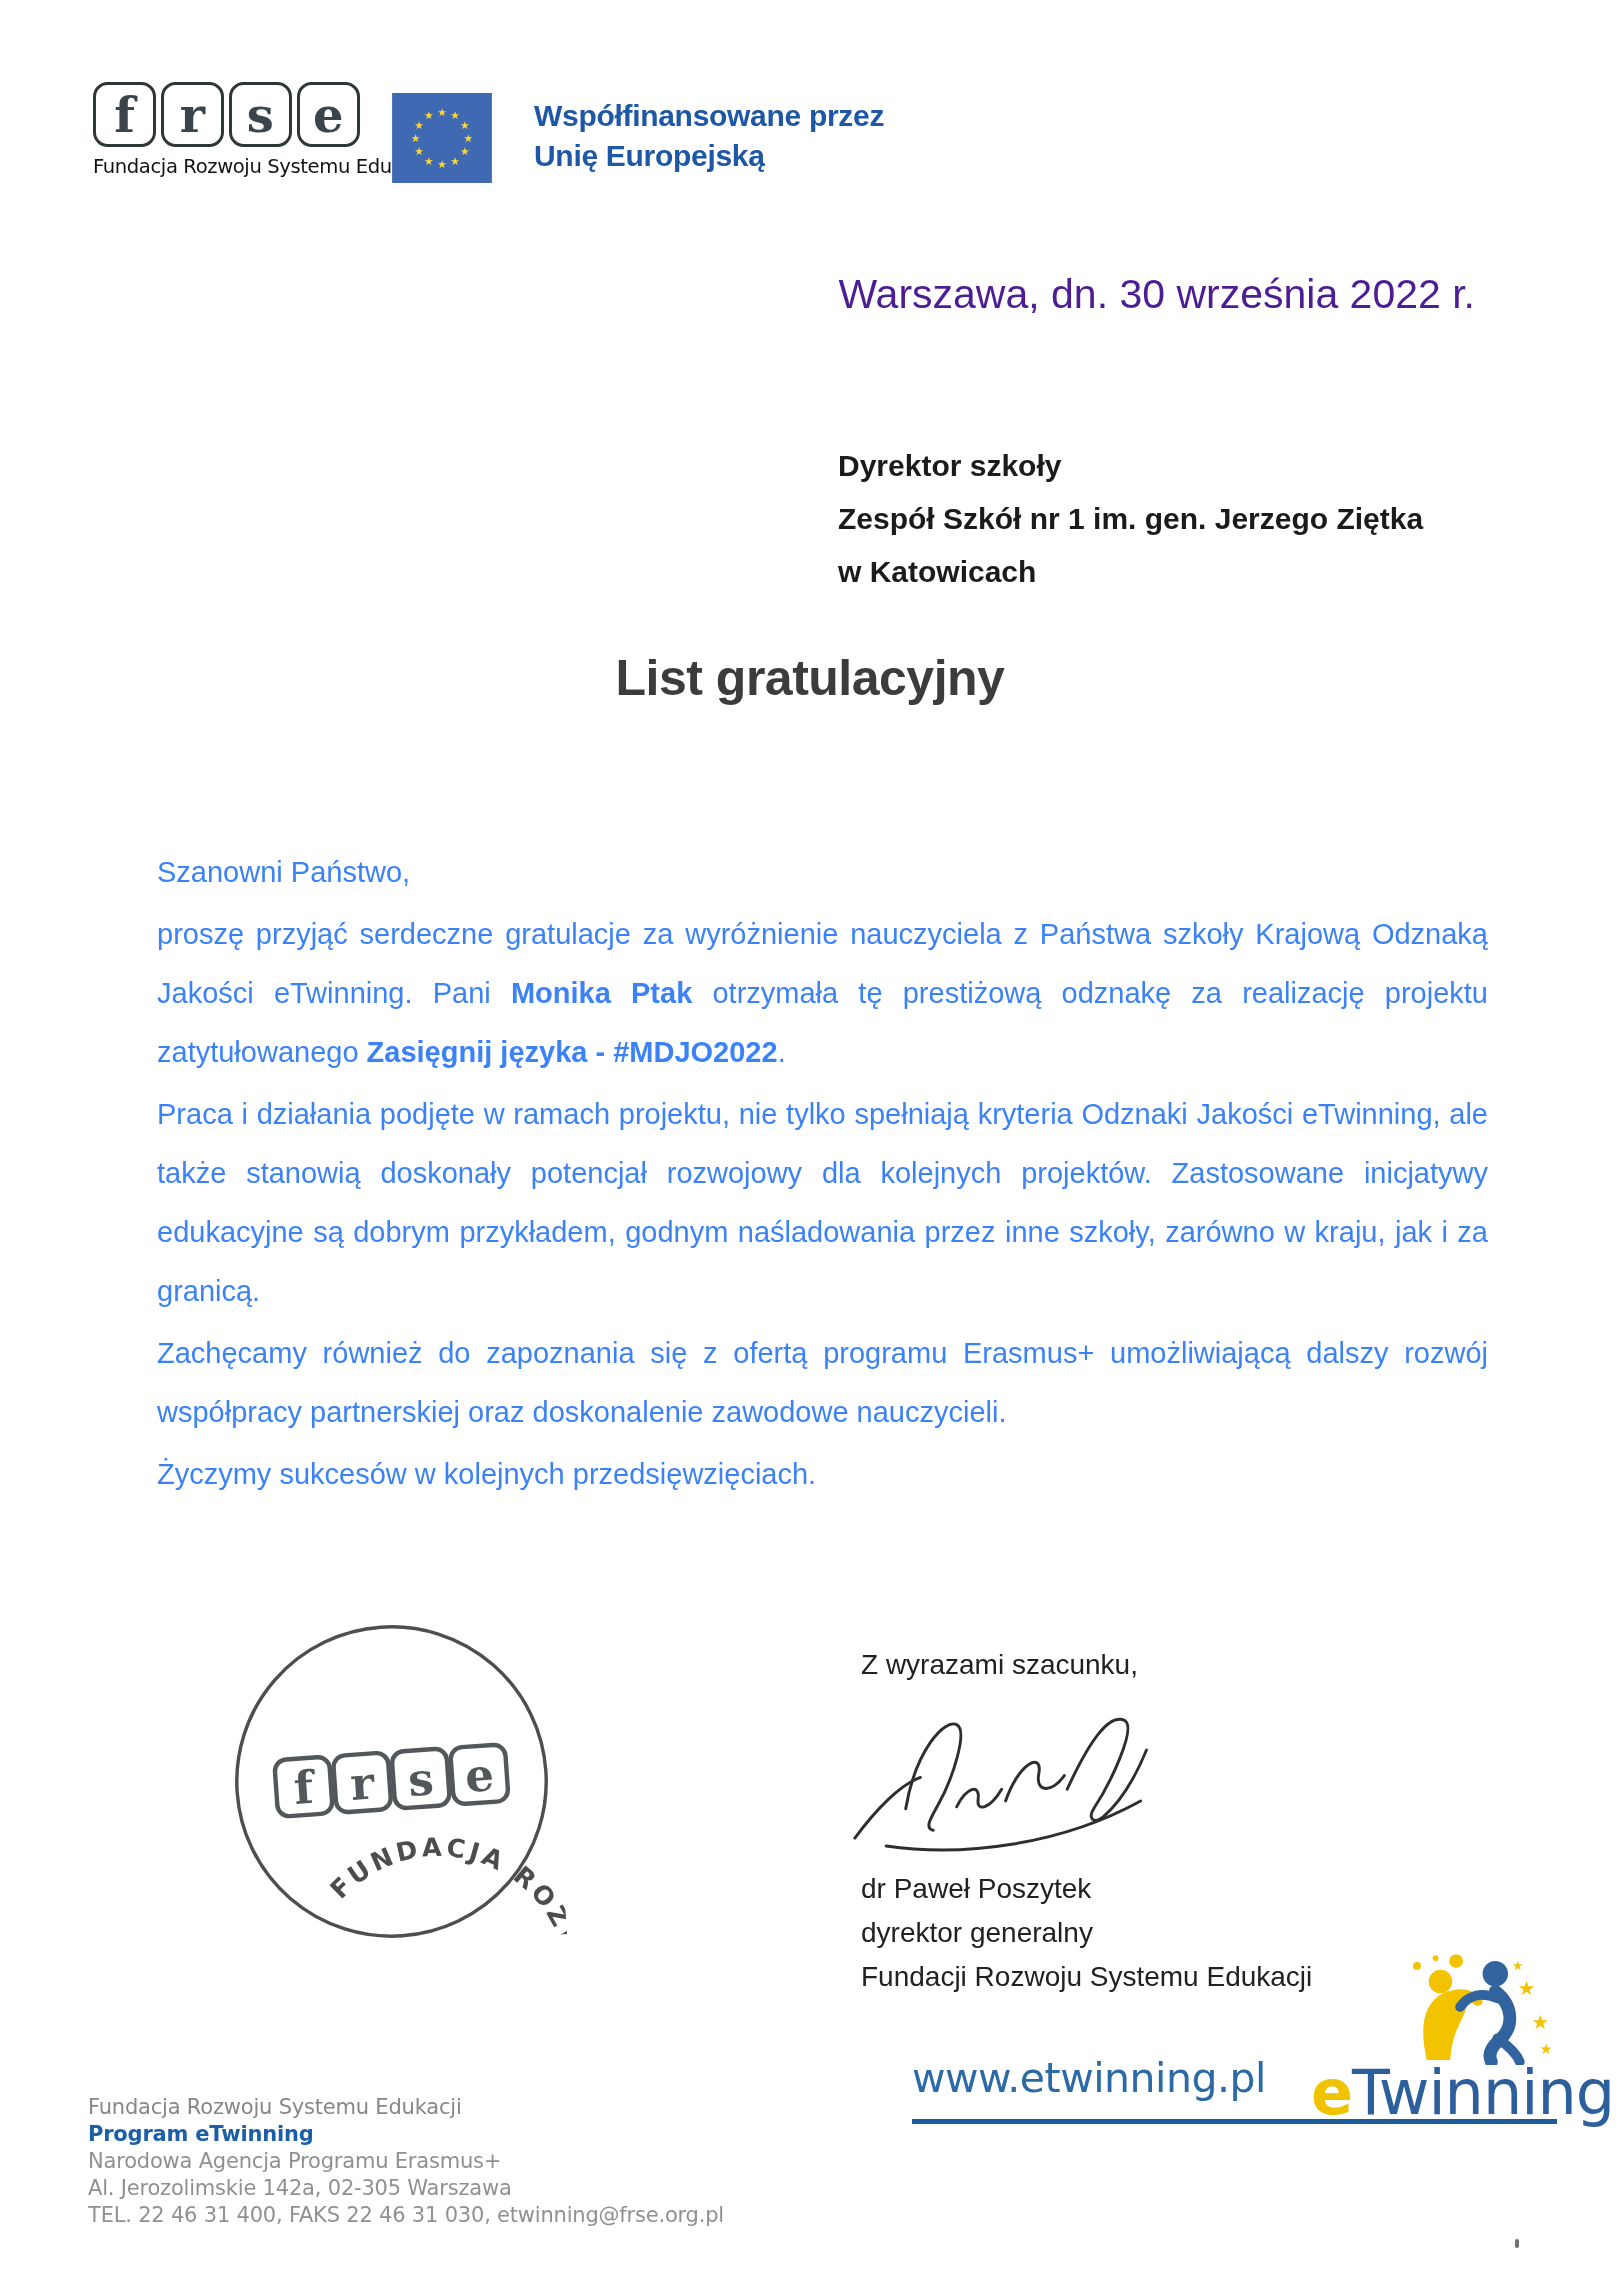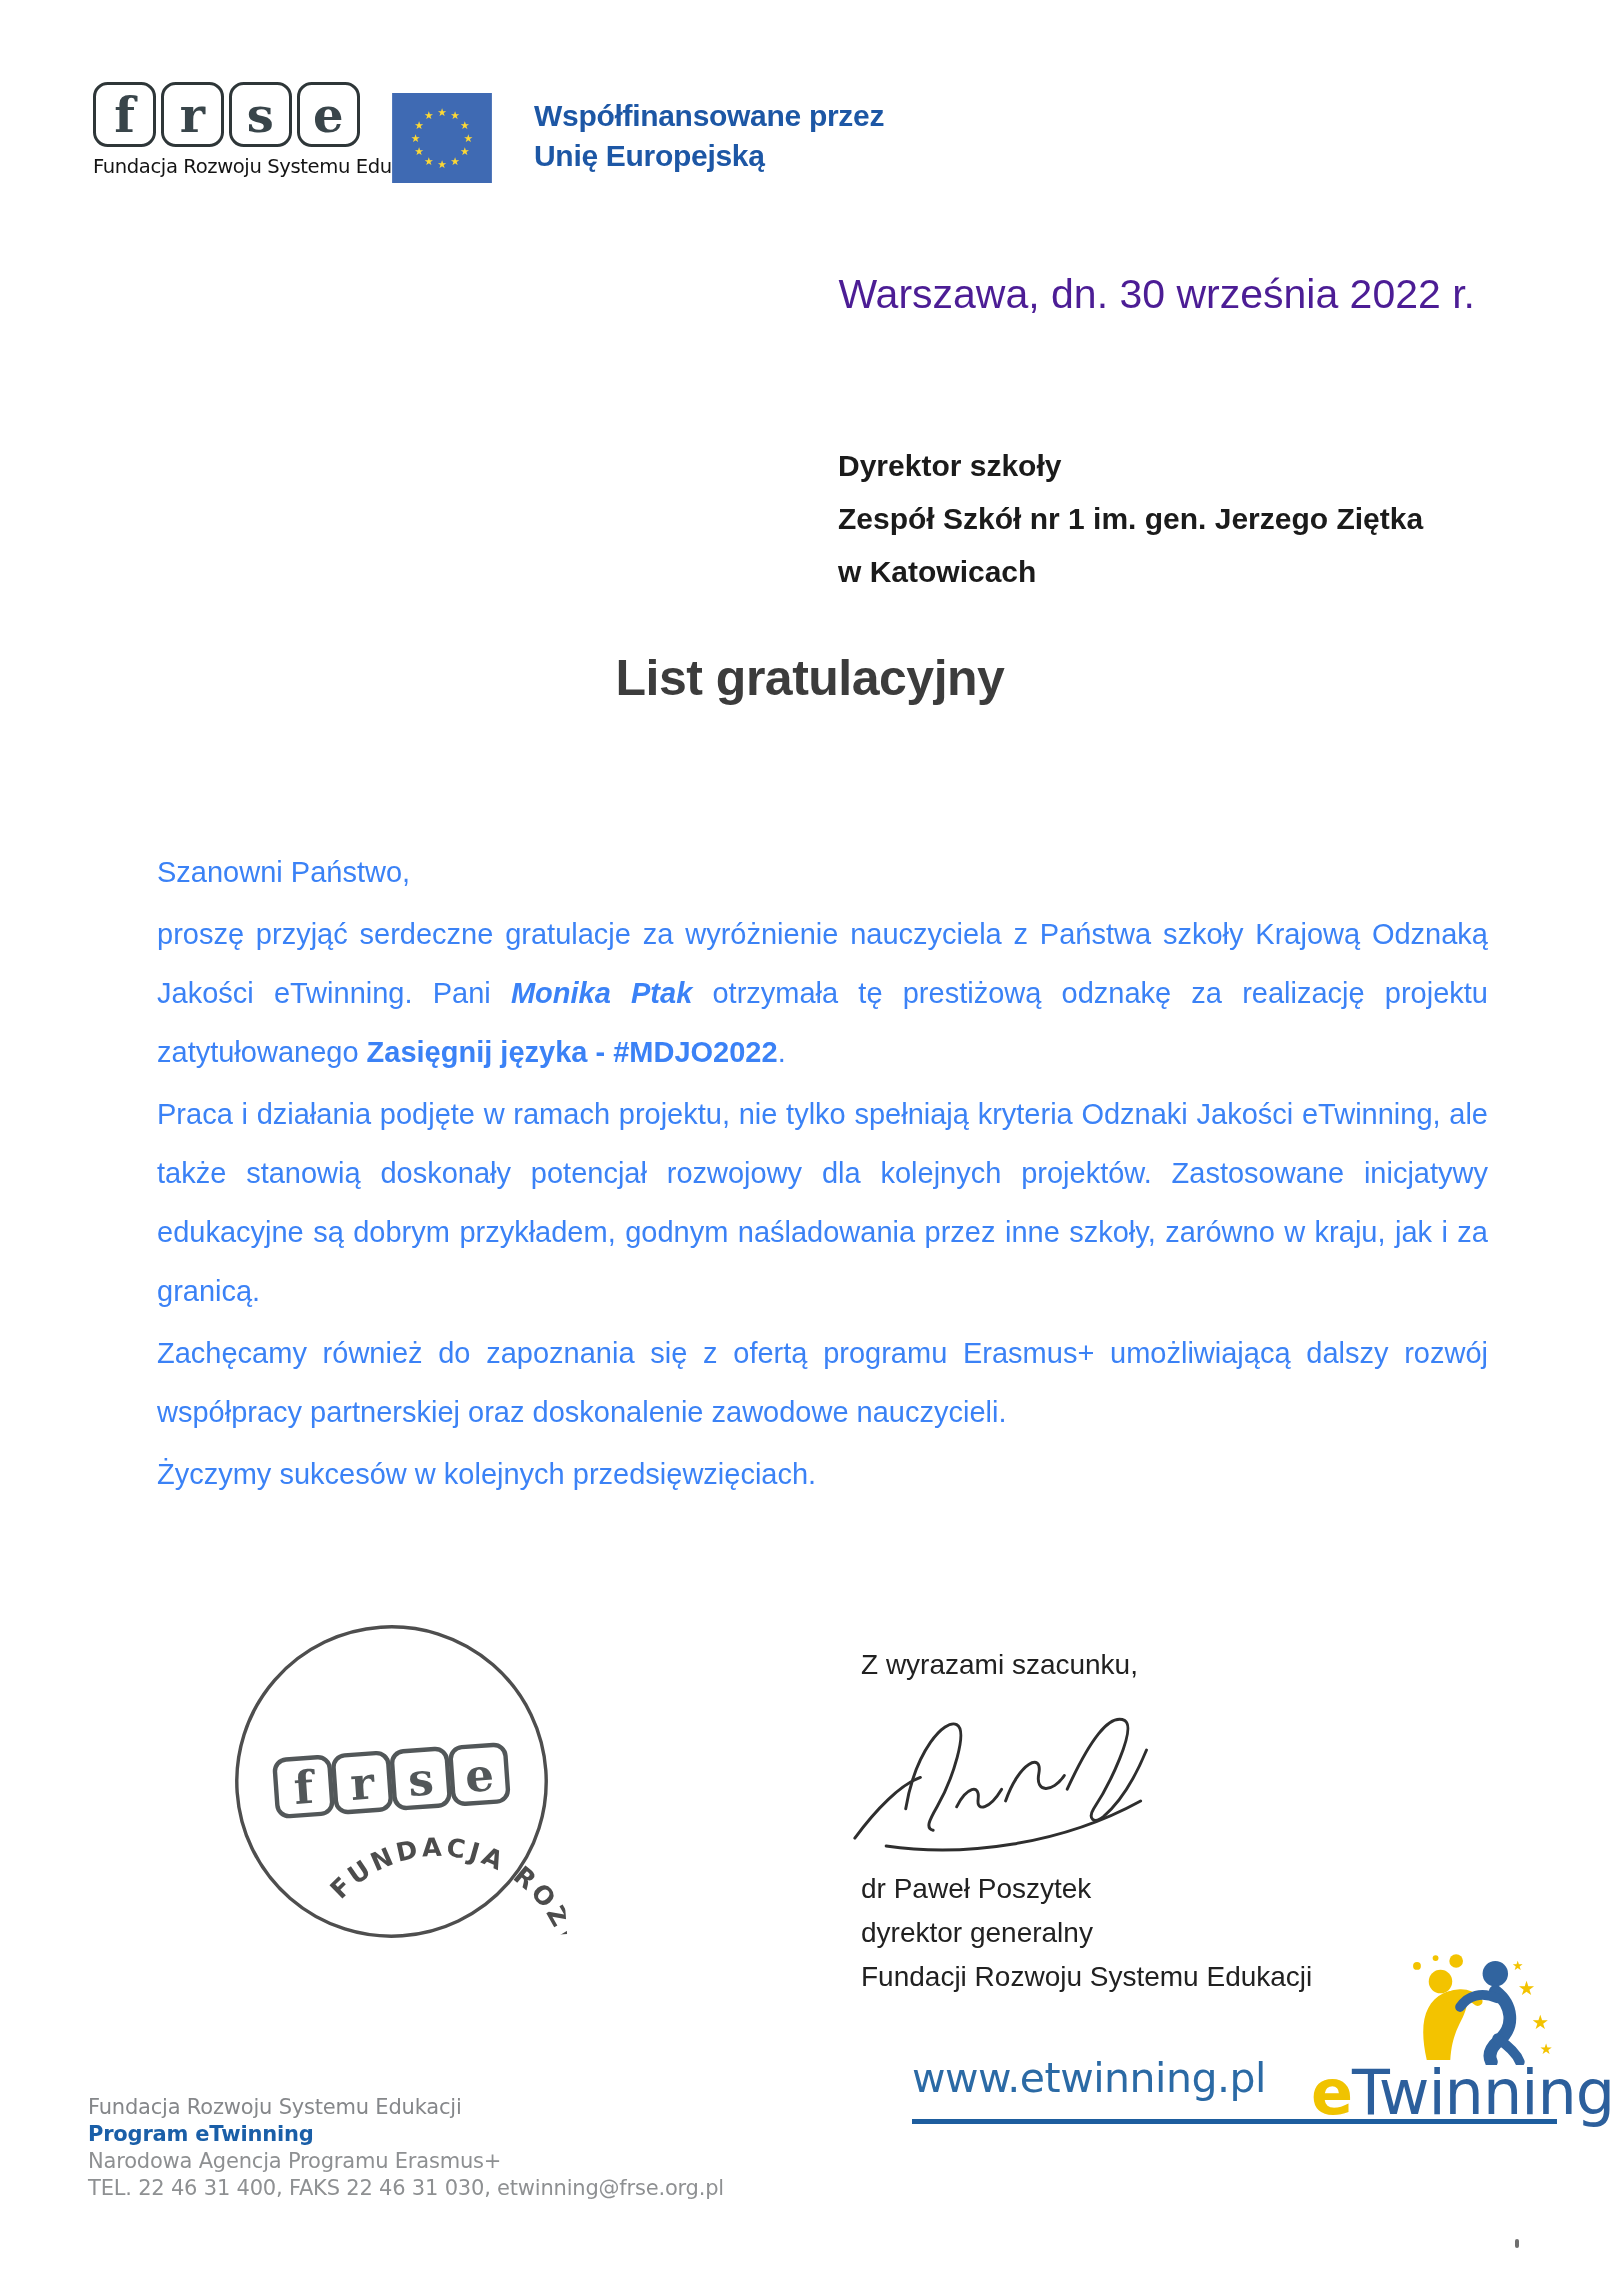--- a/index.html
+++ b/index.html
@@ -33,21 +33,21 @@
     position:absolute;left:0;width:100%;top:649px;text-align:center;
     font-size:50px;font-weight:bold;color:#3c3c3c;letter-spacing:-0.5px;
   }
   
   .body-text{
     position:absolute;left:157px;width:1331px;top:843px;
     font-size:29px;line-height:59px;color:#3b82f6;text-align:justify;
   }
   .body-text p{margin:0 0 2.9px 0;}
   .body-text .salutation{text-align:left;}
-  .bold{font-weight:bold;font-style:italic;}
+  .bold{font-weight:bold;}
   .bolditalic{font-weight:bold;}
   
   .closing{position:absolute;left:861px;top:1649px;font-size:28px;color:#212121;}
   .signature{margin:9.8px 0 0 -13.7px;}
   .signer{line-height:44px;margin-top:2px;}
   
   .stamp{position:absolute;left:227px;top:1617px;width:329px;height:329px;transform:rotate(-4deg);opacity:0.92;}
   
   .footer-left{
     position:absolute;left:88px;top:2094px;font-size:21px;line-height:27px;
@@ -180,20 +180,21 @@
         <text x="198" y="184">s</text>
         <text x="258" y="184">e</text>
       </g>
     </svg>
   </div>
 
   <div class="footer-left">
     <div class="fl-line1">Fundacja Rozwoju Systemu Edukacji</div>
     <div class="fl-line2">Program eTwinning</div>
     <div>Narodowa Agencja Programu Erasmus+</div>
+    <div>Al. Jerozolimskie 142a, 02-305 Warszawa</div>
     <div>TEL. 22 46 31 400, FAKS 22 46 31 030, etwinning@frse.org.pl</div>
   </div>
 
   <div class="website">www.etwinning.pl</div>
 
   <div class="etw-figures">
     <svg viewBox="0 0 190 115" width="186" height="113">
       <g fill="#f3c300">
         <circle cx="48" cy="14" r="4"></circle>
         <circle cx="88" cy="9" r="7"></circle>

